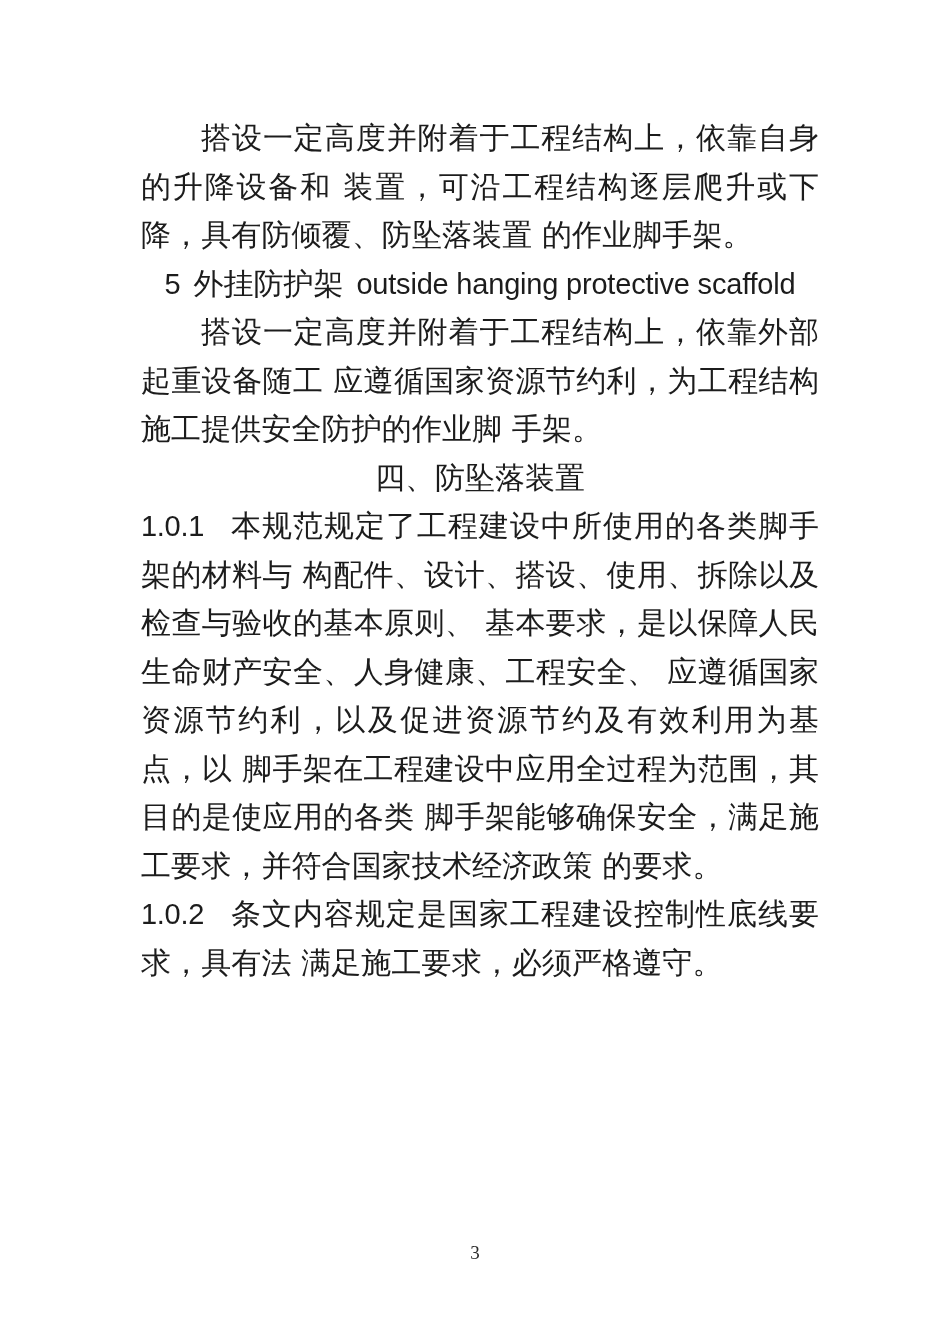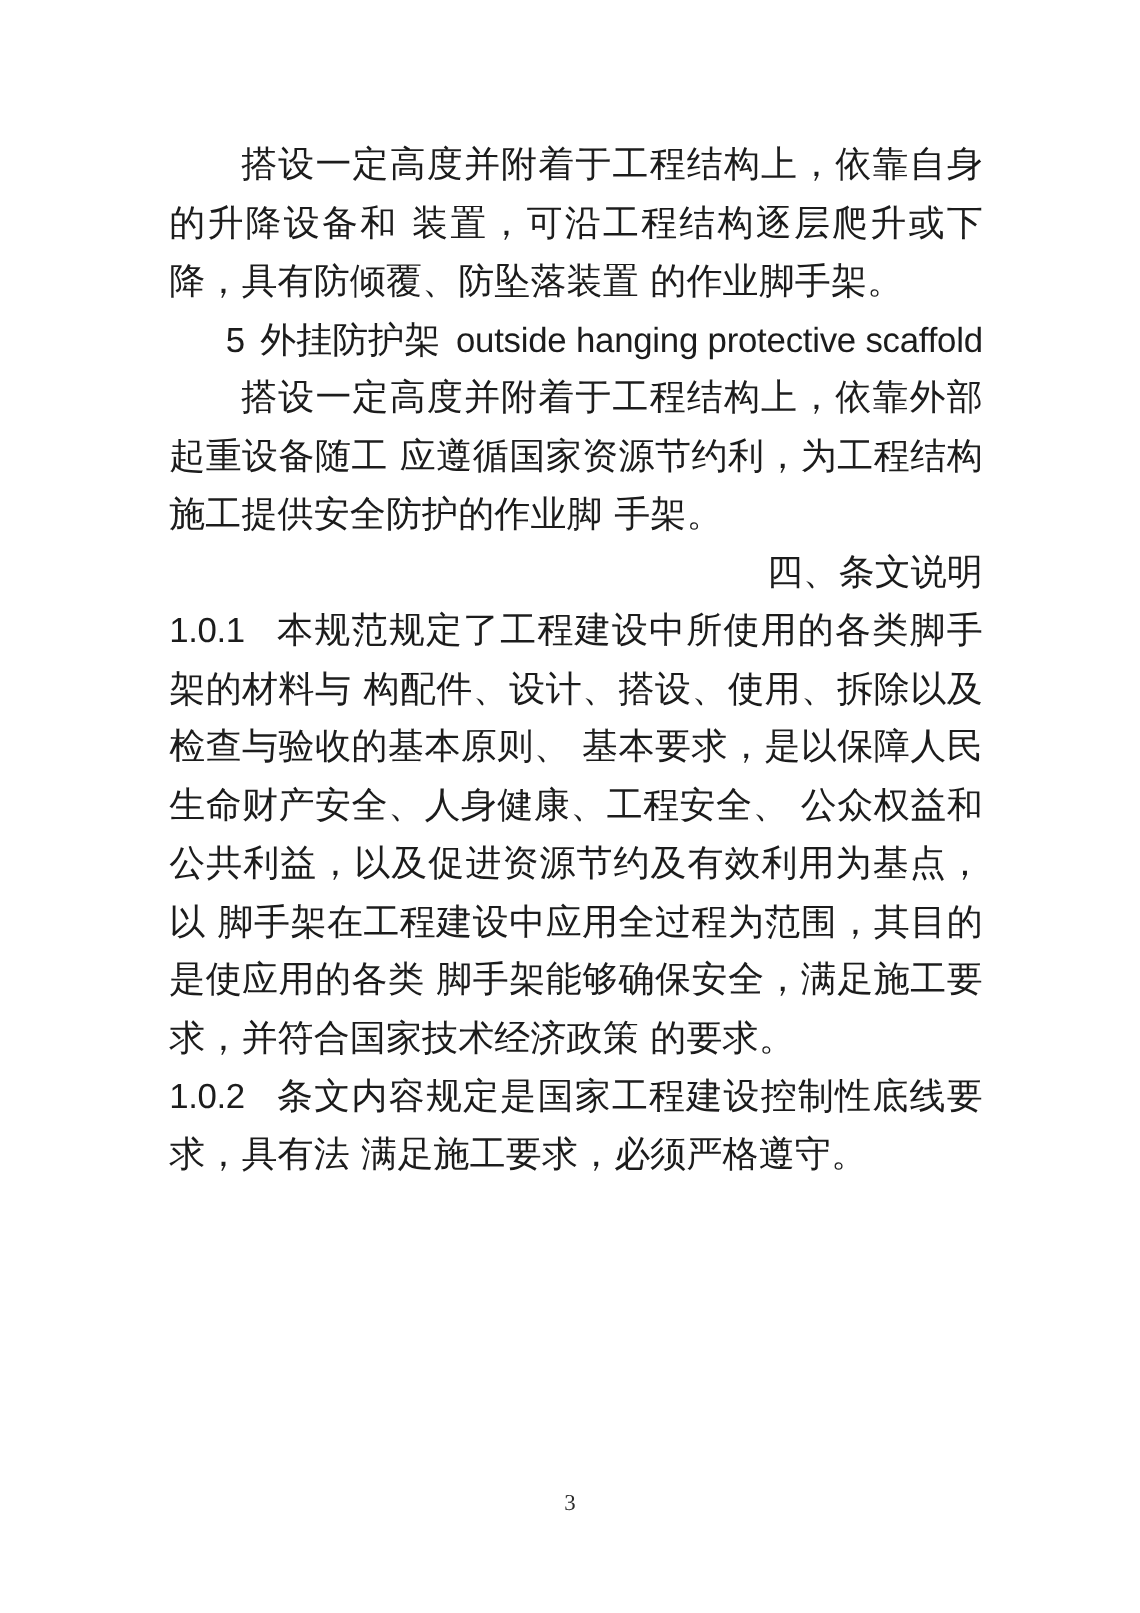--- a/index.html
+++ b/index.html
@@ -54,21 +54,21 @@
     letter-spacing: -0.3px;
   }
 
   
   .headline {
     font-family: "DejaVu Serif", "Liberation Serif", serif;
     font-size: 30px;
     line-height: 48.5px;
     color: #1c1c1c;
     margin: 0;
-    text-align: right;
+    text-align: center;
     white-space: nowrap;
   }
 
   .wide-gap {
     display: inline-block;
     width: 62px;
   }
   .sm-gap {
     display: inline-block;
     width: 13px;
@@ -91,25 +91,25 @@
 <div class="page">
 
   <div class="content">
 
     <p class="para indent last-line-left">搭设一定高度并附着于工程结构上，依靠自身的升降设备和 装置，可沿工程结构逐层爬升或下降，具有防倾覆、防坠落装置 的作业脚手架。</p>
 
     <p class="headline"><span class="num">5</span><span class="sm-gap"></span><span>外挂防护架</span><span class="sm-gap"></span><span class="lat">outside hanging protective scaffold</span></p>
 
     <p class="para indent last-line-left">搭设一定高度并附着于工程结构上，依靠外部起重设备随工 应遵循国家资源节约利，为工程结构施工提供安全防护的作业脚 手架。</p>
 
-    <p class="headline">四、条文说明</p>
+    <p class="headline">四、防坠落装置</p>
 
 
 
-    <p class="para last-line-left"><span class="num">1.0.1</span><span class="wide-gap" style="width:26px"></span><span>本规范规定了工程建设中所使用的各类脚手架的材料与 构配件、设计、搭设、使用、拆除以及检查与验收的基本原则、 基本要求，是以保障人民生命财产安全、人身健康、工程安全、 公众权益和公共利益，以及促进资源节约及有效利用为基点，以 脚手架在工程建设中应用全过程为范围，其目的是使应用的各类 脚手架能够确保安全，满足施工要求，并符合国家技术经济政策 的要求。</span></p>
+    <p class="para last-line-left"><span class="num">1.0.1</span><span class="wide-gap" style="width:26px"></span><span>本规范规定了工程建设中所使用的各类脚手架的材料与 构配件、设计、搭设、使用、拆除以及检查与验收的基本原则、 基本要求，是以保障人民生命财产安全、人身健康、工程安全、 应遵循国家资源节约利，以及促进资源节约及有效利用为基点，以 脚手架在工程建设中应用全过程为范围，其目的是使应用的各类 脚手架能够确保安全，满足施工要求，并符合国家技术经济政策 的要求。</span></p>
 
     <p class="para last-line-left"><span class="num">1.0.2</span><span class="wide-gap" style="width:26px"></span><span>条文内容规定是国家工程建设控制性底线要求，具有法 满足施工要求，必须严格遵守。</span></p>
 
 
   </div>
 
   <div class="page-number">3</div>
 
 </div>
 

